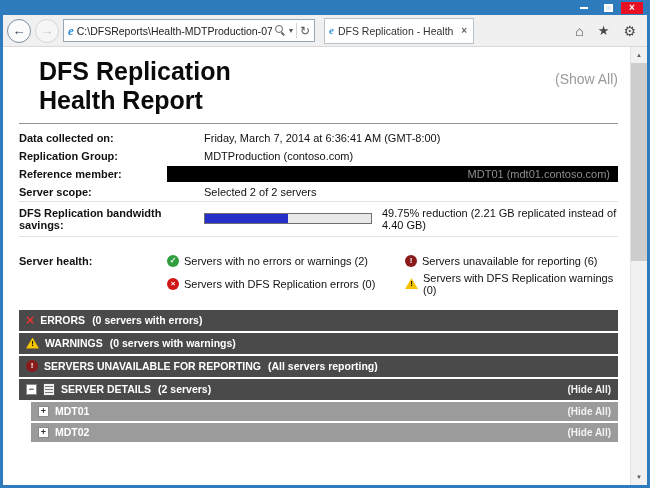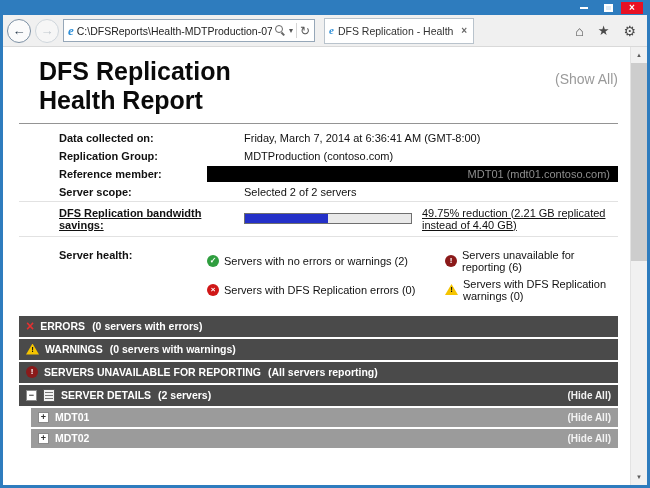--- a/index.html
+++ b/index.html
@@ -39,28 +39,28 @@
   .content-wrap { flex:1; display:flex; background:#fff; overflow:hidden; }
   .page { flex:1; position:relative; overflow:hidden; }
 
   .show-all { position:absolute; top:24px; right:12px; font-size:14px; color:#9a9a9a; }
   .title { margin:10px 0 0 16px; font-size:25px; line-height:1.15; color:#0a0a0a; font-weight:bold; }
   .t-line { display:block;margin-left:20px; }
   .rule { border-top:1px solid #949494; margin:8px 12px 0 16px; }
 
   .fields { margin:5px 12px 0 16px; font-size:11px; color:#111; }
   .f-row { display:flex; padding:3px 0; align-items:flex-start; }
-  .f-label { flex:0 0 148px; font-weight:bold;margin-left:40px; }
+  .f-label { flex:0 0 148px; font-weight:bold; }
   .f-value { flex:1;padding-left:37px; }
   .muted .f-value { background:#000000; color:#8e8e8e; padding:2px 8px; margin:-2px 0;text-align:right; }
-  .bw { border-top:1px solid #e2e2e2; border-bottom:1px solid #e2e2e2; padding:5px 0; align-items:flex-end;text-decoration:underline; }
+  .bw { border-top:1px solid #e2e2e2; border-bottom:1px solid #e2e2e2; padding:5px 0; align-items:flex-end; }
   .bw-val { display:flex; align-items:center; gap:10px; }
   .progress { width:168px; height:11px; border:1px solid #6f6f6f; background:#e9e9e9; flex:0 0 auto; }
   .progress-fill { display:block; height:100%; background:#2430c8; }
-  .health { padding-top:12px; }
+  .health { padding-top:18px; }
   .health-grid { flex:1; display:grid; grid-template-columns:238px 1fr; row-gap:5px; }
   .h-item { display:flex; align-items:center; gap:5px; }
   .ic { flex:0 0 auto; width:12px; height:12px; border-radius:50%; color:#fff; font-weight:bold; display:inline-flex; align-items:center; justify-content:center; }
   .ic span { font-size:8px; line-height:1; }
   .ic-check { background:#2f9e3f; }
   .ic-error { background:#d01717; }
   .ic-unavail { background:#8b1a1a; }
   .tri { width:13px; height:11px; background:#f5c400; clip-path:polygon(50% 0, 100% 100%, 0 100%); display:inline-flex; align-items:flex-end; justify-content:center; flex:0 0 auto; }
   .tri span { font-size:8px; font-weight:bold; color:#111; line-height:1.1; }
 

